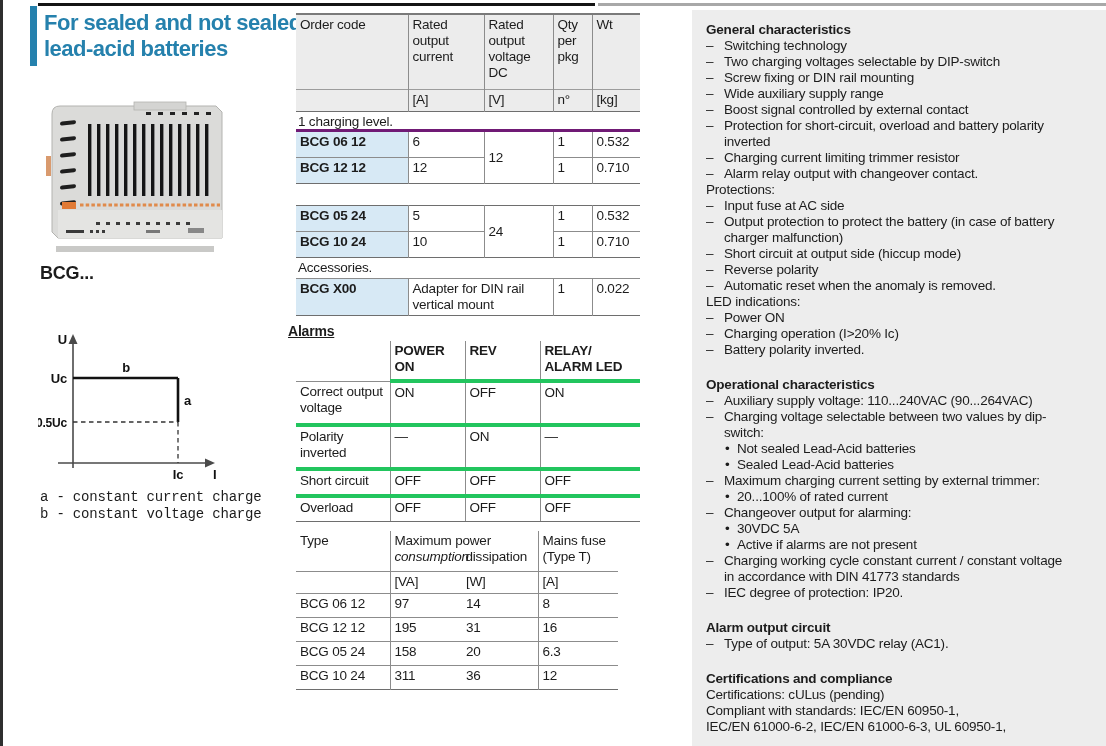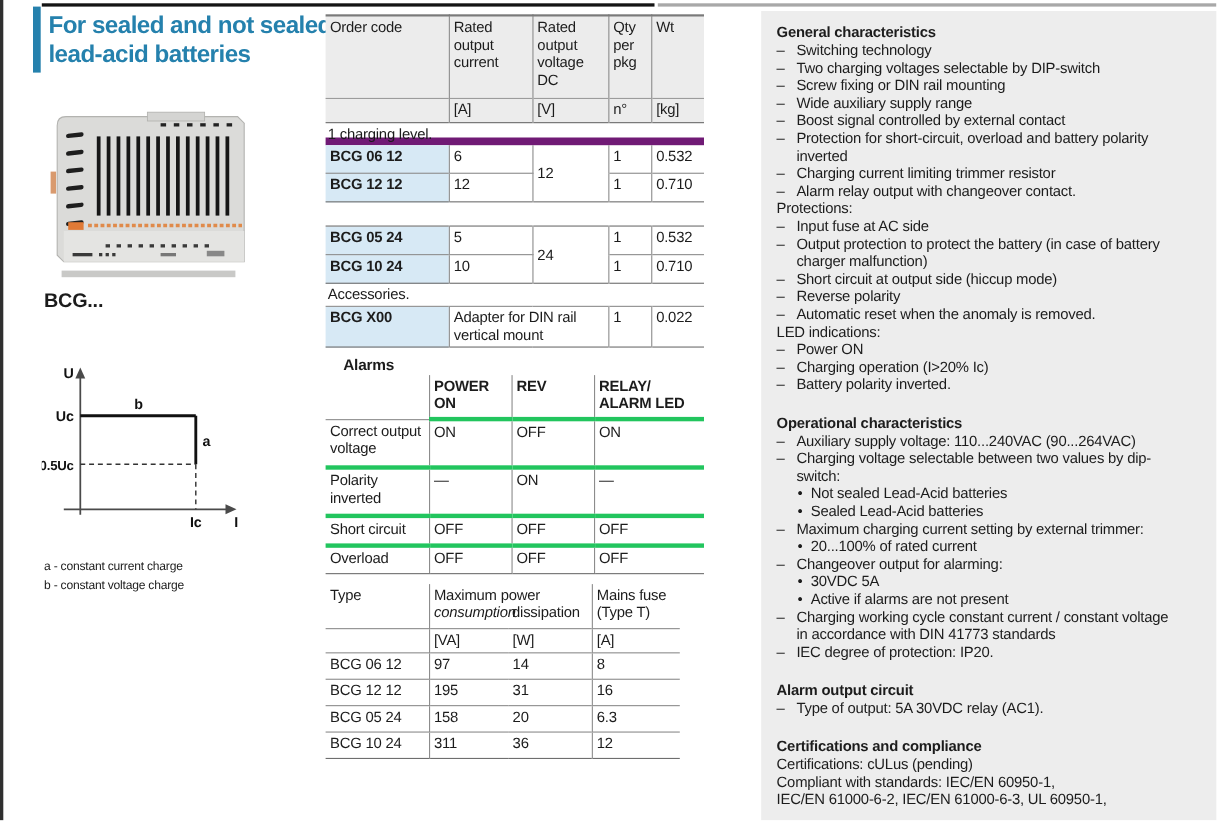--- a/index.html
+++ b/index.html
@@ -16,30 +16,30 @@
   #product-code{left:40px;top:263px;font-size:18px;font-weight:bold;}
 
   
   table{border-collapse:collapse;table-layout:fixed;font-size:13.5px;color:#1c1c1c;}
   td{padding:2px 4px;vertical-align:top;line-height:16px;}
   .bl{border-left:1px solid #8c8c8c;}
   .hdr td{background:#ececec;}
   #order-head{border-top:2px solid #7a7a7a;border-bottom:1px solid #6e6e6e;width:344px;}
   #order-head tr.h1 td{height:70px;}
   #order-head tr.units td{border-top:1px solid #9c9c9c;height:17px;}
-  .sect-row{width:344px;height:20px;line-height:20px;border-bottom:7px solid #701a75;
+  .sect-row{width:344px;height:20px;line-height:20px;border-bottom:3px solid #701a75;
             font-size:13.5px;padding-left:2px;box-sizing:border-box;}
   .grp{width:344px;border-bottom:1px solid #6e6e6e;}
   .grp td{height:21px;}
   .grp tr+tr td{border-top:1px solid #8c8c8c;}
   .code{background:#d7e9f5;font-weight:bold;}
   .mid{vertical-align:middle;}
   .gap24{margin-top:21px;border-top:1px solid #6e6e6e;}
 
-  #alarms-title{left:312px;top:323px;font-size:14px;font-weight:bold;}
+  #alarms-title{left:288px;top:323px;font-size:14px;font-weight:bold;text-decoration:underline;}
   #alarms-table{width:344px;}
   #alarms-table td{border-bottom:4px solid #22c55e;}
   #alarms-table tr.ahdr td{font-weight:bold;height:34px;}
   #alarms-table tr.r2l td{height:36px;}
   #alarms-table tr.r1l td{height:19px;}
   #alarms-table tr:last-child td{border-bottom:1px solid #6e6e6e;}
 
   #type-table{width:322px;}
   #type-table tr.thead td{height:36px;}
   #type-table tr.units2 td{border-top:1px solid #8c8c8c;height:17px;}
@@ -54,21 +54,21 @@
   .ln{width:346px;}
   .ln-h{font-weight:bold;}
   .ln-d{position:relative;padding-left:18px;}
   .ln-d::before{content:"\2013";position:absolute;left:0;}
   .ln-b{position:relative;padding-left:31px;}
   .ln-b::before{content:"\2022";position:absolute;left:19px;}
   .ln-sp{height:19px;}
 
   
   #chart{left:38px;top:330px;}
-  #chart-legend{left:40px;top:507px;font-size:11px;line-height:16.5px;}
+  #chart-legend{left:40px;top:489px;font-size:14px;line-height:16.5px;font-family:Liberation Mono, monospace;}
   #product-photo{left:38px;top:98px;}
 </style>
 </head>
 <body>
 
 <div id="page">
 
   <div class="abs" id="left-strip"></div>
   <div class="abs" id="rule-black"></div>
   <div class="abs" id="rule-grey"></div>

